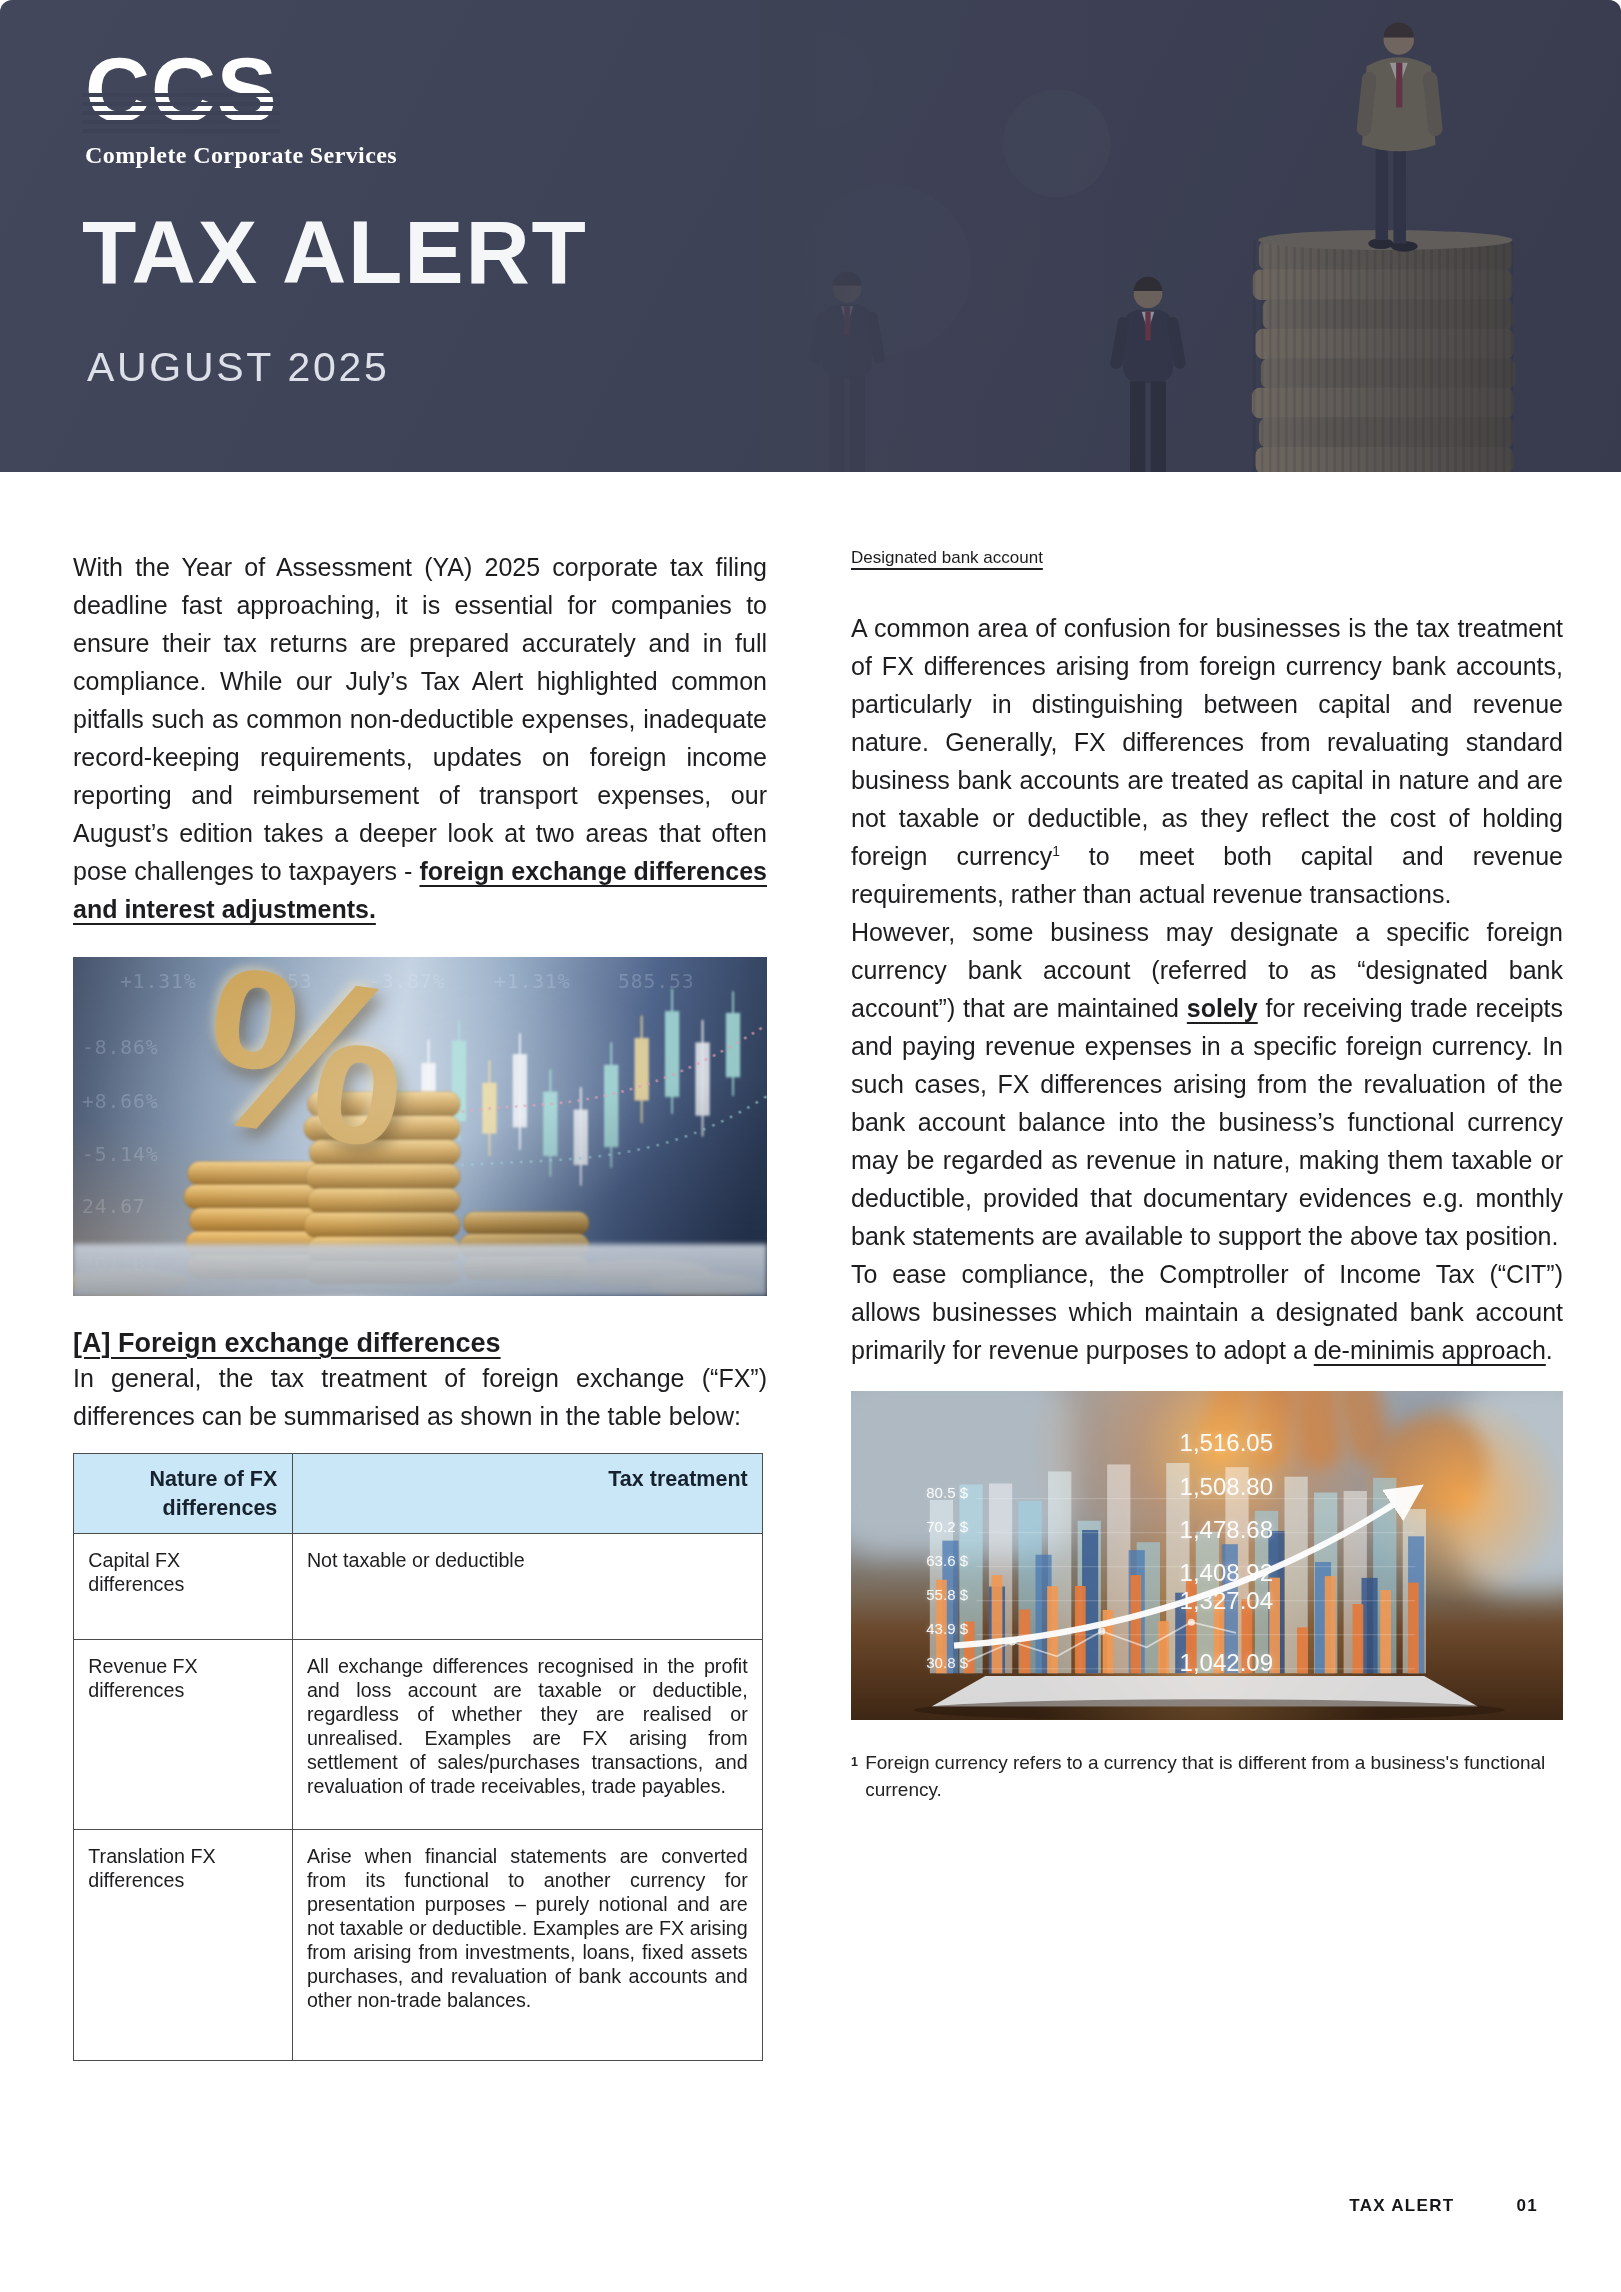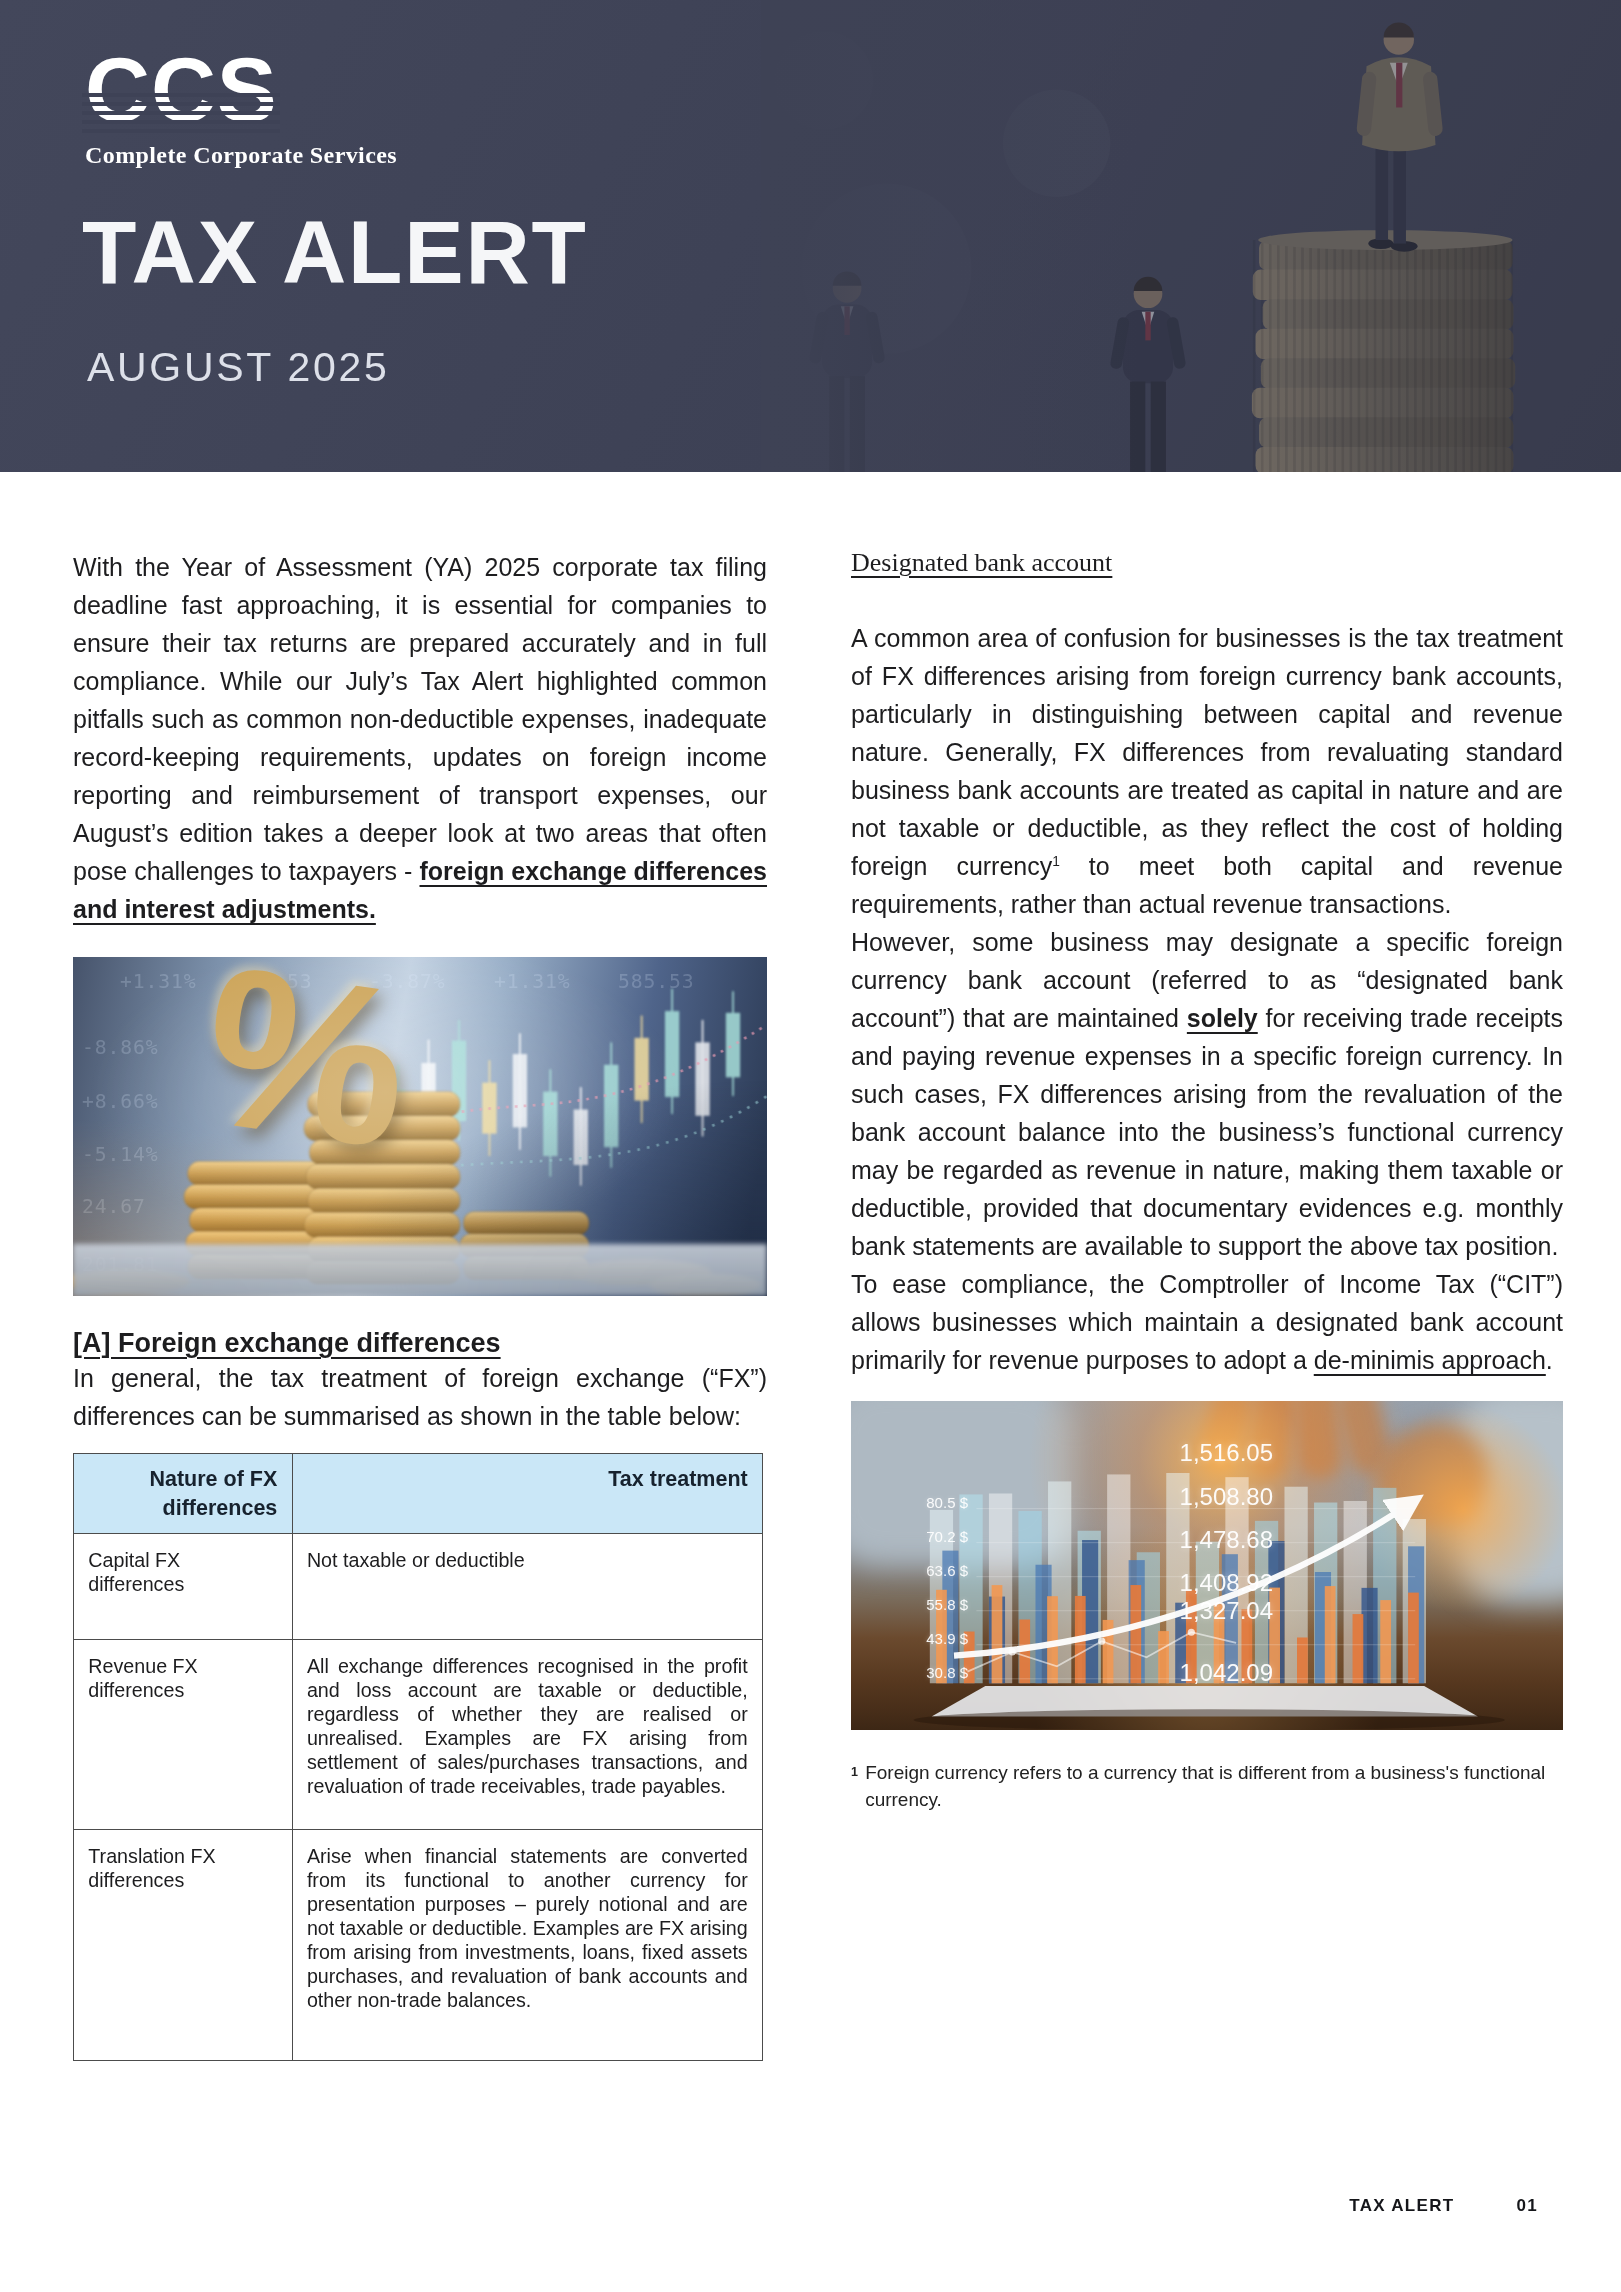--- a/index.html
+++ b/index.html
@@ -1,17 +1,17 @@
 <!DOCTYPE html>
 <html style="font-size:14.3px"><head>
 <meta charset="utf-8">
 <style>
   html,body{margin:0;padding:0;background:#ffffff;}
   .page{position:relative;width:1621px;height:2293px;background:#ffffff;overflow:hidden;
-        font-family:"Liberation Sans","DejaVu Sans",sans-serif;color:#1d1d1f;}
+        font-family:"Liberation Sans","DejaVu Sans",sans-serif;color:#1d1d1f;border-radius:12px;}
 
   
   .header{position:absolute;left:0;top:0;width:1621px;height:472px;overflow:hidden;
           background:linear-gradient(118deg,#43475b 0%,#3d4155 55%,#343848 100%);}
   .scene{position:absolute;right:0;top:0;}
   .logo{position:absolute;left:85px;top:45px;}
   .logo-word{position:relative;display:inline-block;font-size:90px;font-weight:800;
              letter-spacing:0.9px;line-height:1;color:#ffffff;}
   .logo-stripes{position:absolute;left:-2.7px;right:-2.7px;top:53%;bottom:-2%;
       background:repeating-linear-gradient(to bottom,#3e4256 0 3.6px,rgba(0,0,0,0) 3.6px 9px);}
@@ -24,22 +24,22 @@
 
   
   .col-left{position:absolute;left:73px;top:548px;width:694px;}
   .col-right{position:absolute;left:851px;top:548px;width:712px;}
   p.body{margin:0;font-size:25px;line-height:38px;text-align:justify;}
   .emph{font-weight:700;text-decoration:underline;text-decoration-thickness:2.2px;text-underline-offset:4.5px;}
   .ulink{text-decoration:underline;text-decoration-thickness:1.8px;text-underline-offset:4.5px;}
   sup.fn{font-size:0.55em;vertical-align:super;line-height:0;}
   h2.sec-left{margin:32px 0 0 0;font-size:27px;font-weight:700;
       text-decoration:underline;text-decoration-thickness:2.2px;text-underline-offset:5.4px;}
-  h2.sec-right{margin:0 0 41px 0;font-size:26px;font-weight:500;
-      text-decoration:underline;text-decoration-thickness:1.8px;text-underline-offset:5.4px;font-family:Liberation Serif, serif;}
+  h2.sec-right{margin:0 0 41px 0;font-size:17px;font-weight:500;
+      text-decoration:underline;text-decoration-thickness:1.8px;text-underline-offset:5.4px;}
   .mt30{margin-top:27px;} .mt50{margin-top:45px;} .mt48{margin-top:43px;}
 
   
   table.fx{margin-top:18px;width:690px;border-collapse:collapse;}
   table.fx th,table.fx td{border:1.8px solid #4c4c4c;vertical-align:top;}
   table.fx th{background:#cae7f7;color:#17222e;font-size:21.5px;font-weight:700;
       text-align:right;padding:10.7px 14.3px;line-height:1.35;}
   table.fx td{font-size:19.7px;line-height:24px;padding:13.4px 14.3px;}
   table.fx td.nat{width:189px;}
   table.fx td.trt{text-align:justify;}

